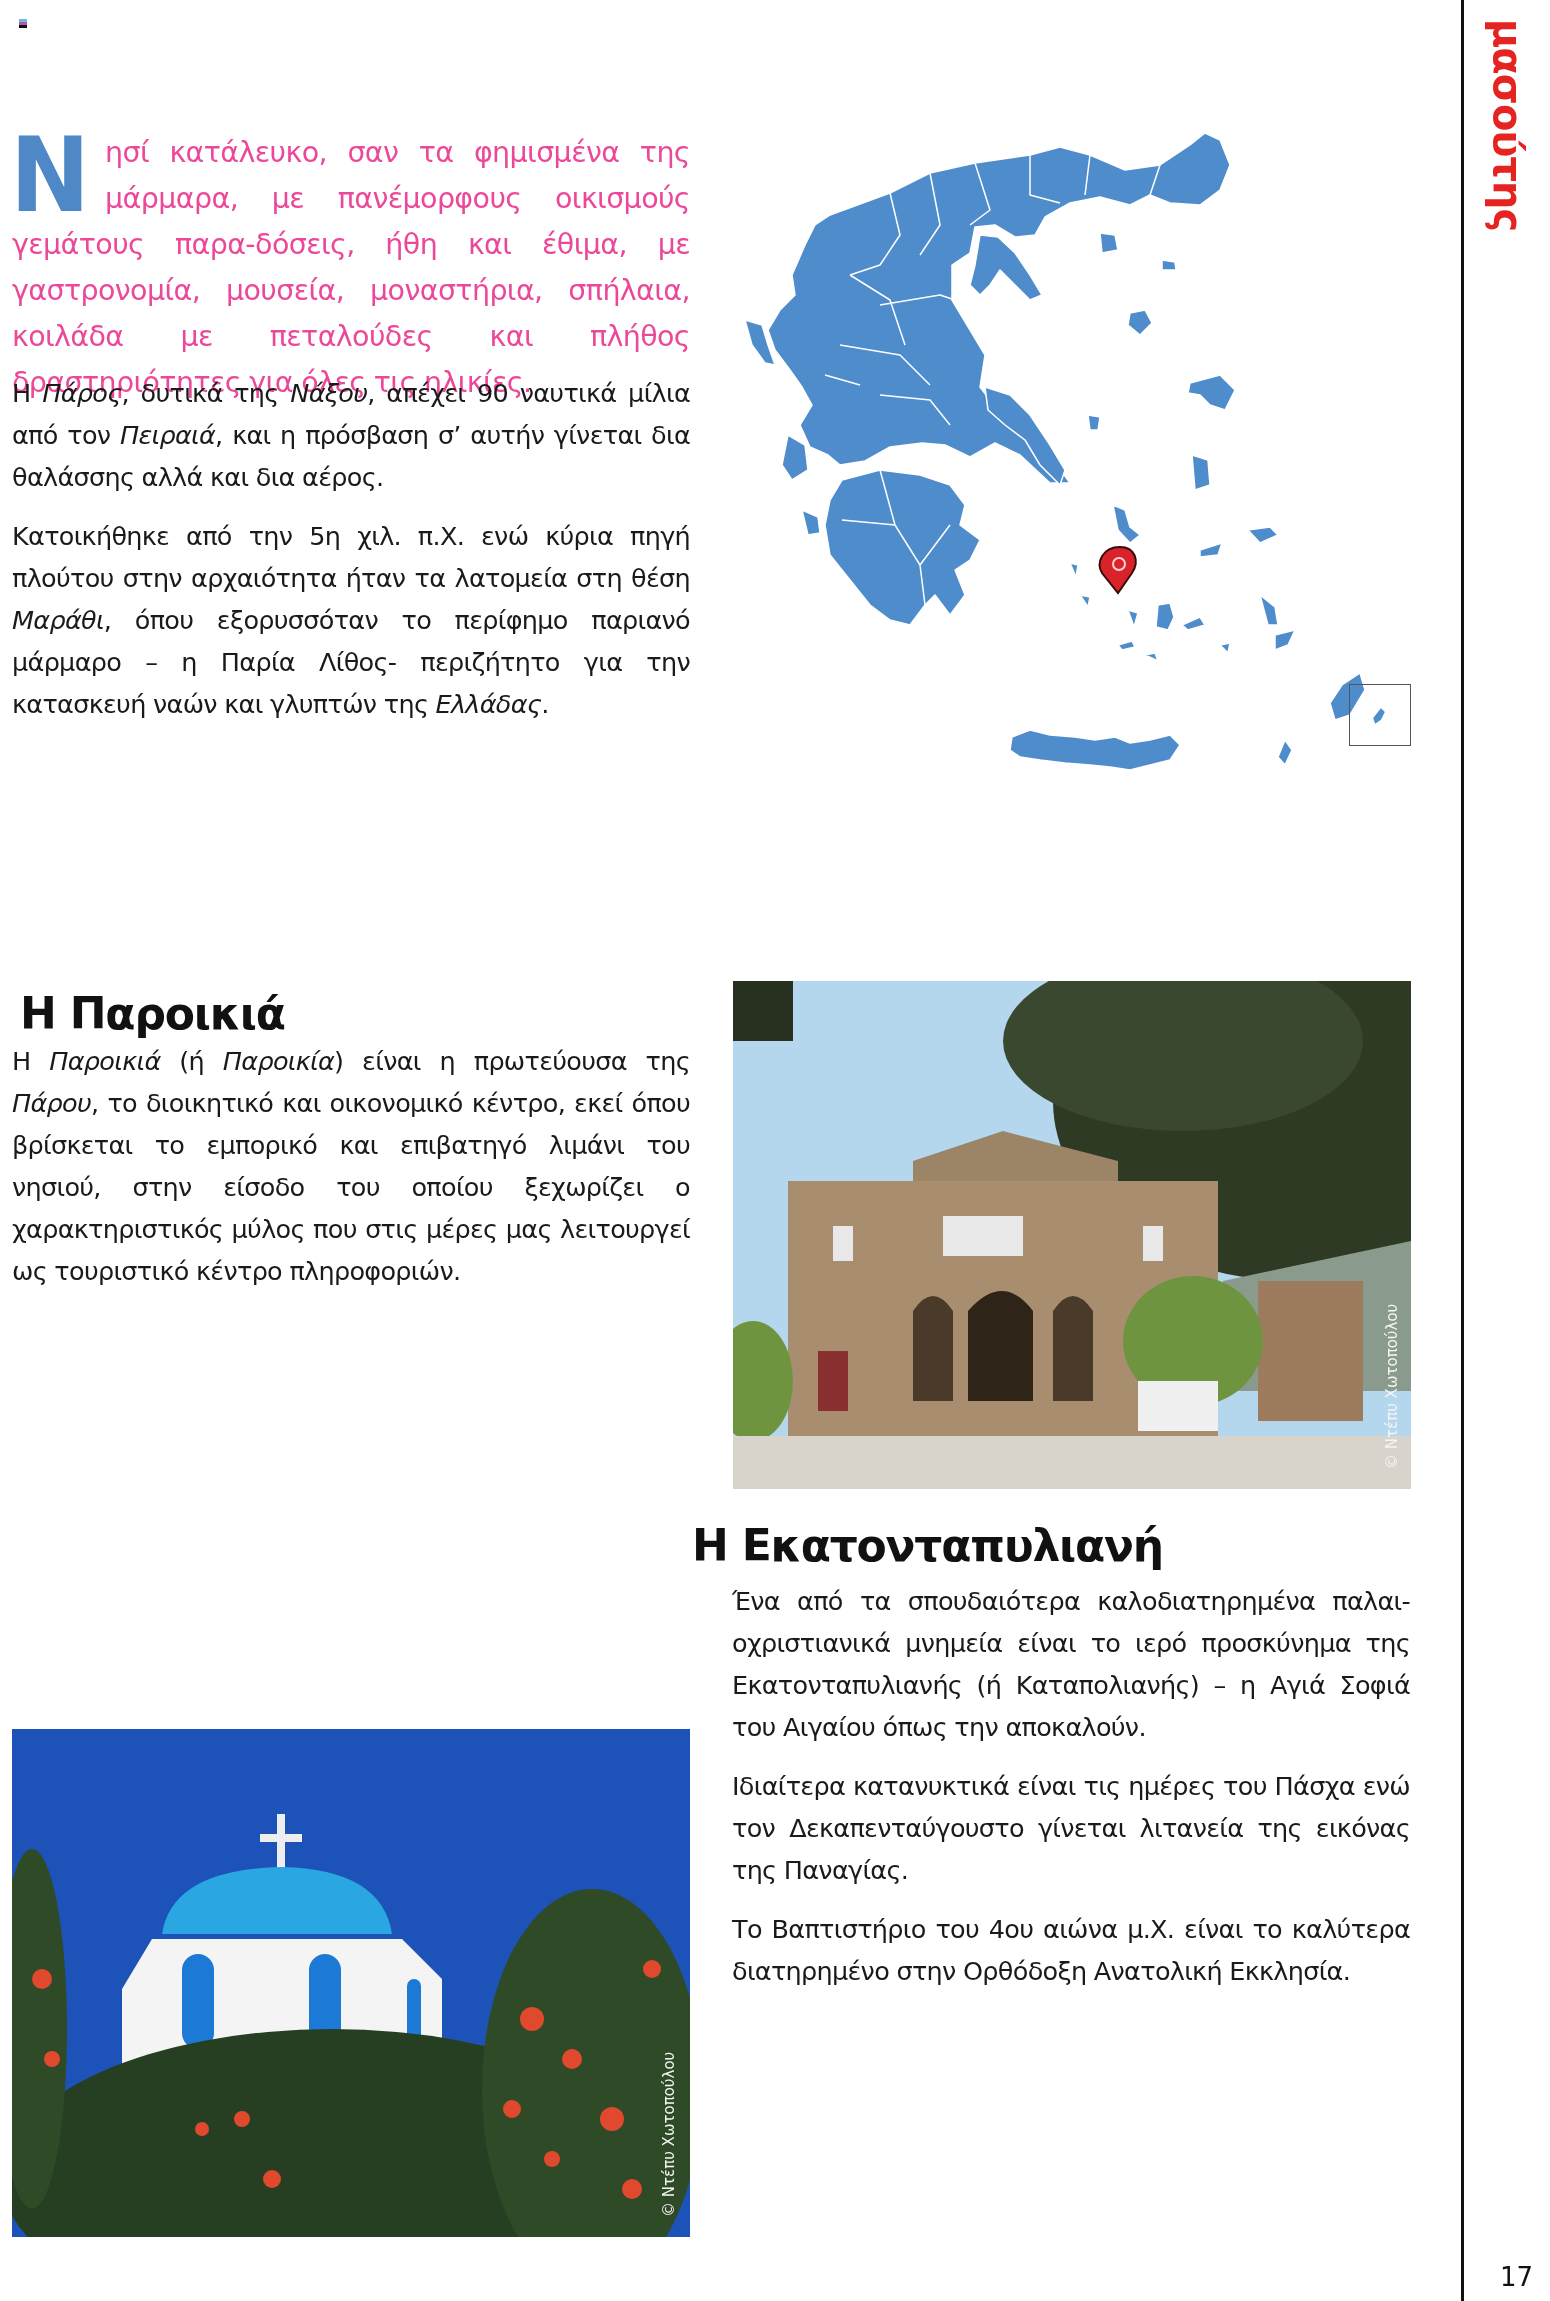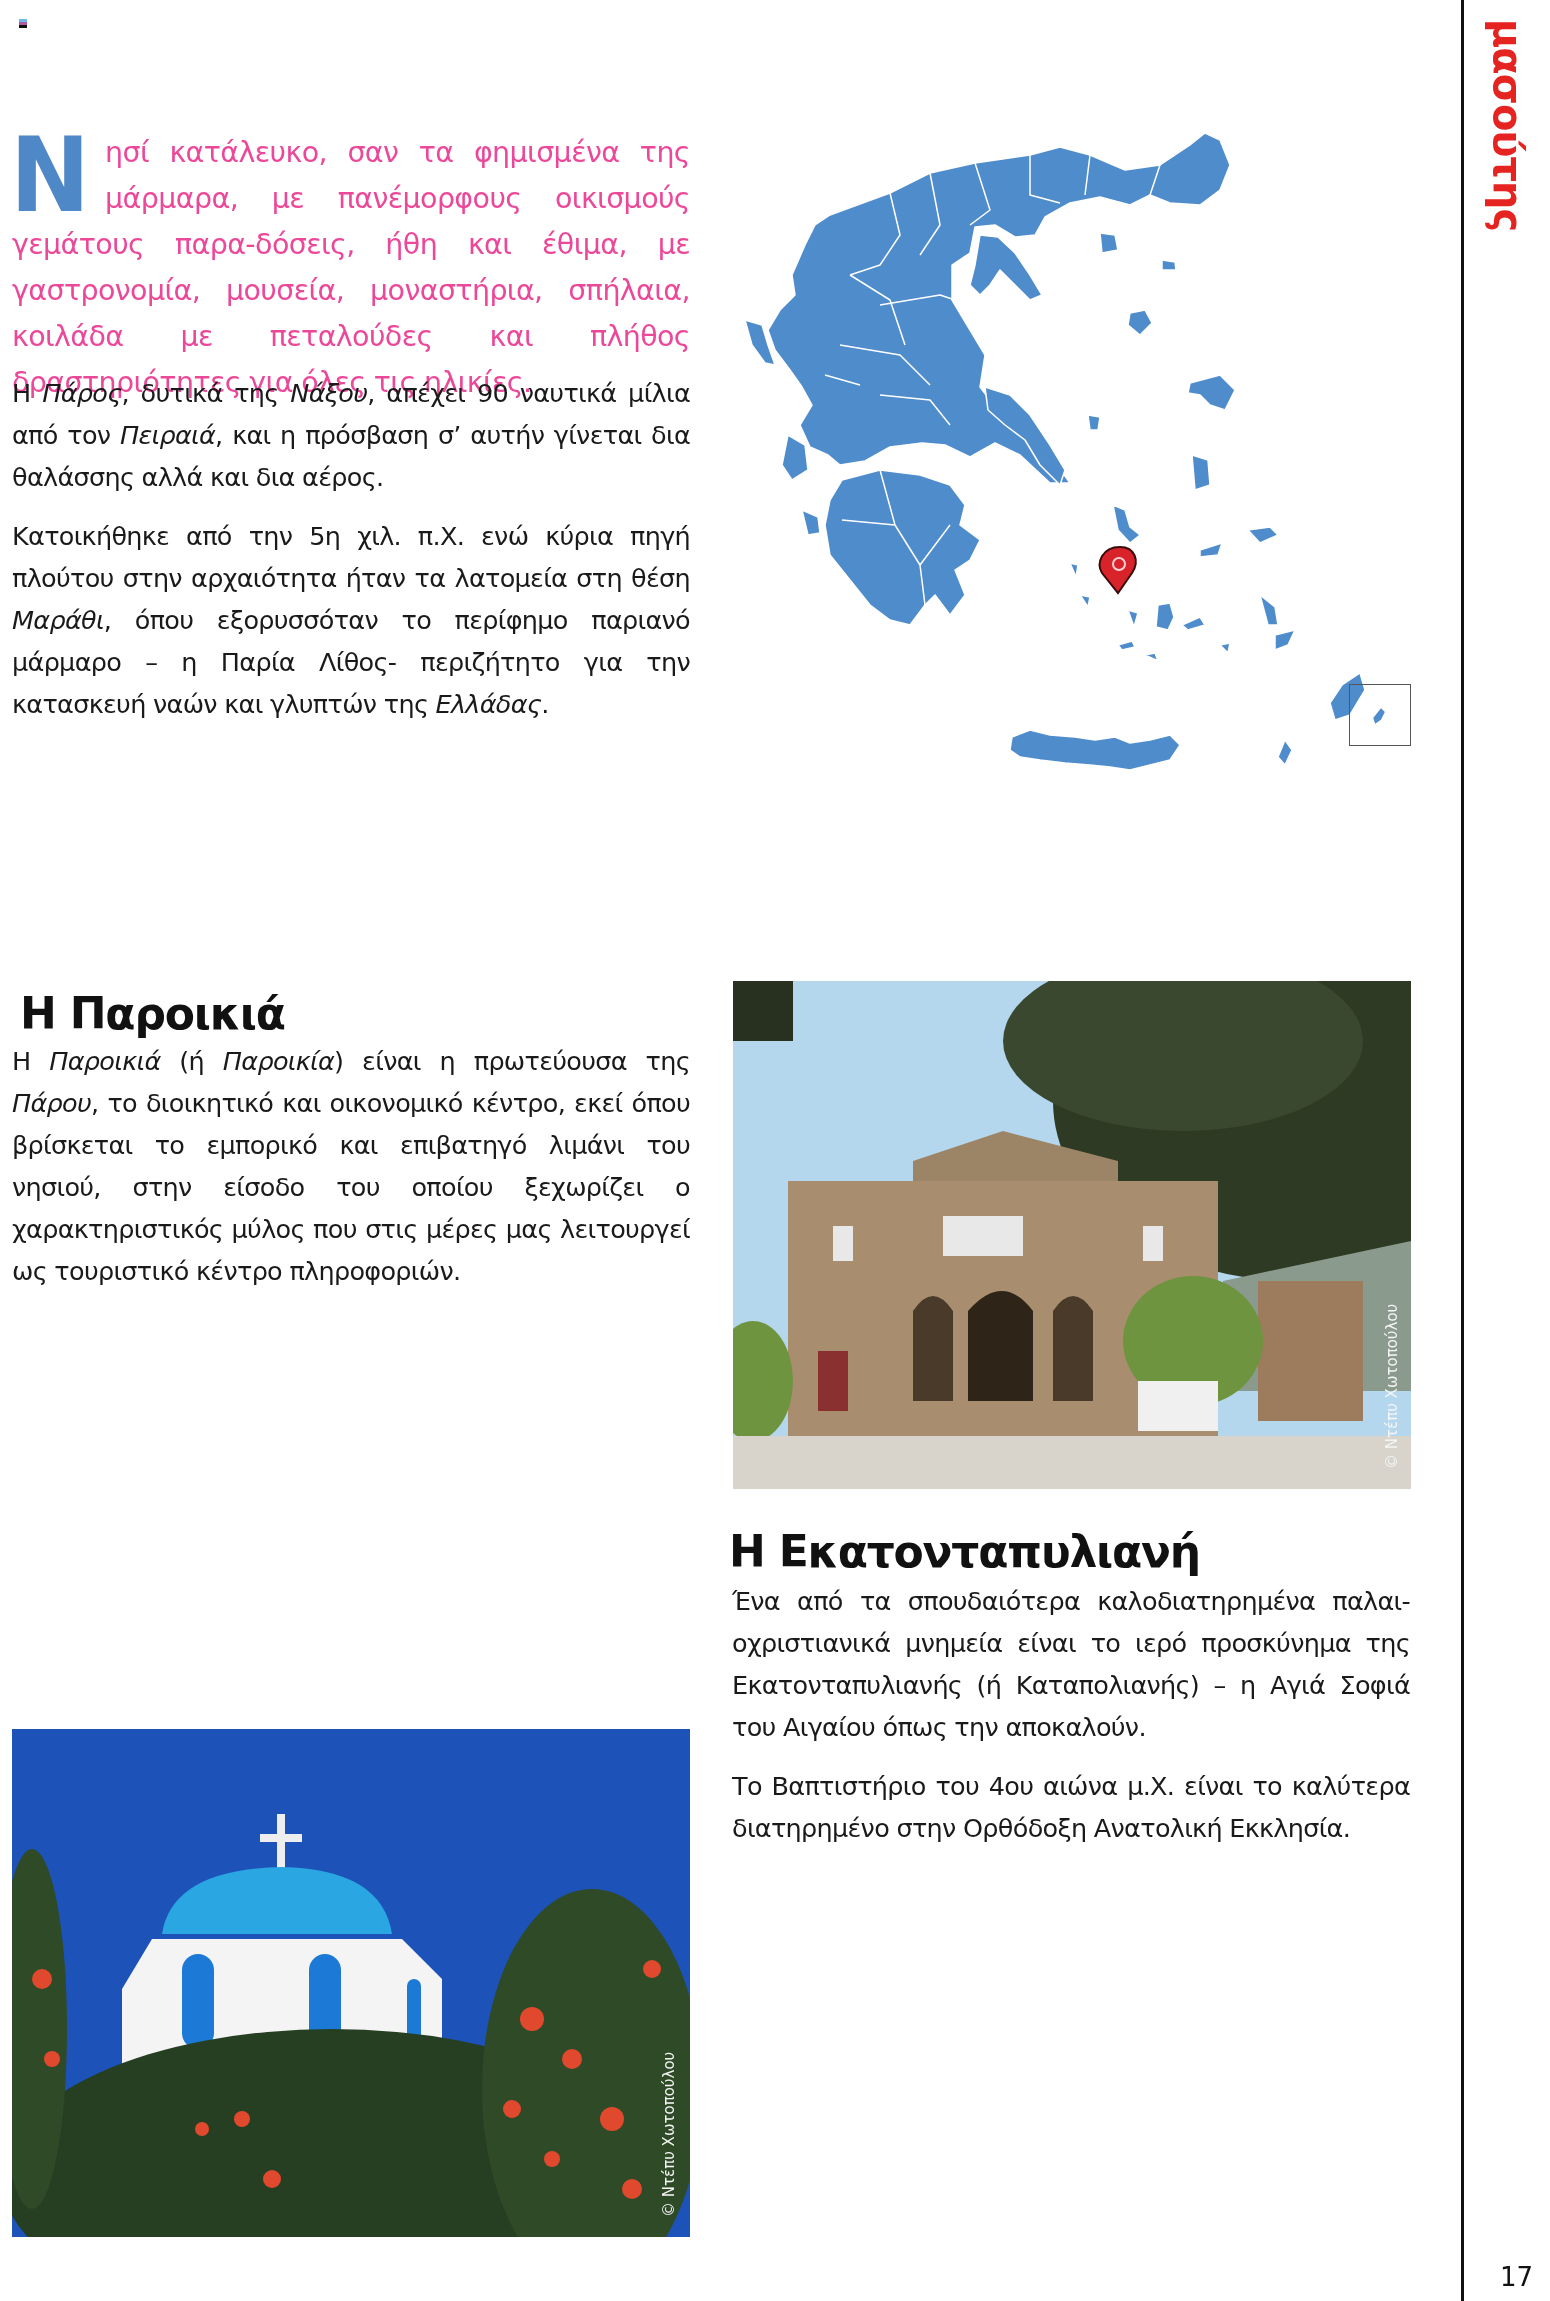--- a/index.html
+++ b/index.html
@@ -36,21 +36,21 @@
   .body-text { font-family: "DejaVu Sans", sans-serif; font-size: 25.5px; line-height: 42px; letter-spacing: -0.7px; color: #1a1a1a; text-align: justify; }
   .body-text p { margin-bottom: 17px; }
   .body-text em { font-style: italic; }
 
   .intro-body { left: 12px; top: 372px; width: 678px; }
 
   h2 { font-family: "DejaVu Sans", sans-serif; font-weight: bold; font-size: 44px; color: #111; letter-spacing: -1.2px; line-height: 52px; }
   .h-paroikia { left: 20px; top: 980px; margin-top: 8px; }
   .paroikia-body { left: 12px; top: 1040px; width: 678px; }
 
-  .h-ekat { left: 729px; top: 1520px; margin-top: 6px; }
+  .h-ekat { left: 692px; top: 1520px; }
   .ekat-body { left: 732px; top: 1580px; width: 678px; }
 
   
   .map { left: 730px; top: 125px; width: 690px; height: 645px; }
   .map svg { width: 100%; height: 100%; }
   .inset-box { left: 1349px; top: 684px; width: 62px; height: 62px; border: 1.5px solid #555; }
 
   
   .photo { overflow: hidden; }
   .photo-church { left: 733px; top: 981px; width: 678px; height: 508px; background: #aed3ec; }
@@ -170,20 +170,21 @@
     <ellipse cx="20" cy="400" rx="40" ry="60" fill="#6f9440"></ellipse>
     <rect x="405" y="400" width="80" height="50" fill="#f0f0f0"></rect>
     <rect x="0" y="455" width="678" height="53" fill="#d8d4cc"></rect>
   </svg>
   <span class="credit" style="left:668px; top:470px;">© Ντέπυ Χωτοπούλου</span>
 </div>
 
 <h2 class="abs h-ekat">Η Εκατονταπυλιανή</h2>
 <div class="abs body-text ekat-body">
   <p>Ένα από τα σπουδαιότερα καλοδιατηρημένα παλαι-οχριστιανικά μνημεία είναι το ιερό προσκύνημα της Εκατονταπυλιανής (ή Καταπολιανής) – η Αγιά Σοφιά του Αιγαίου όπως την αποκαλούν.</p>
+  <p>Ιδιαίτερα κατανυκτικά είναι τις ημέρες του Πάσχα ενώ τον Δεκαπενταύγουστο γίνεται λιτανεία της εικόνας της Παναγίας.</p>
   <p>Το Βαπτιστήριο του 4ου αιώνα μ.Χ. είναι το καλύτερα διατηρημένο στην Ορθόδοξη Ανατολική Εκκλησία.</p>
 </div>
 
 <div class="abs photo photo-dome">
   <svg viewBox="0 0 678 508" width="100%" height="100%" preserveAspectRatio="none">
     <rect width="678" height="508" fill="#1d52b8"></rect>
     <rect x="265" y="85" width="8" height="55" fill="#eee"></rect>
     <rect x="248" y="105" width="42" height="8" fill="#eee"></rect>
     <path d="M150,205 Q160,140 270,138 Q370,140 380,205 Z" fill="#2aa6e2"></path>
     <polygon points="110,260 140,210 390,210 430,250 430,380 110,380" fill="#f4f4f4"></polygon>

